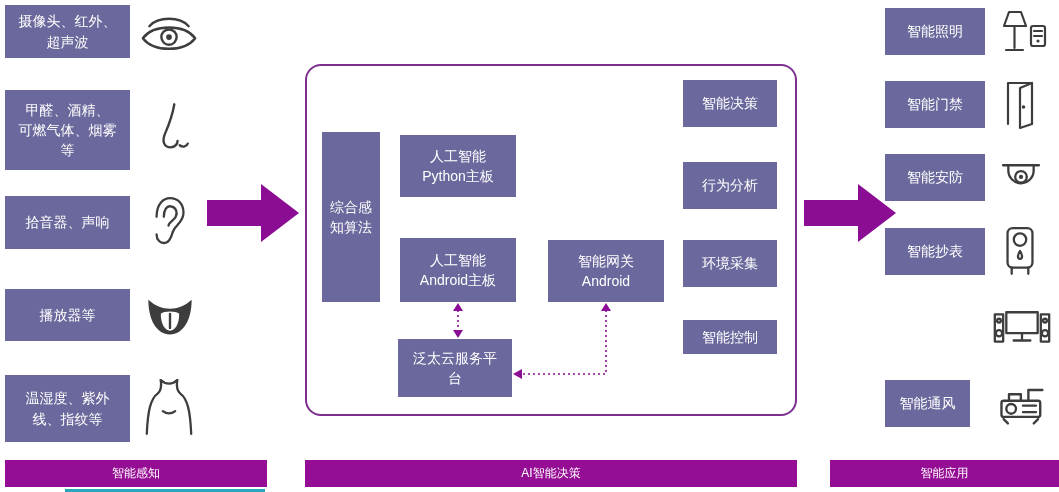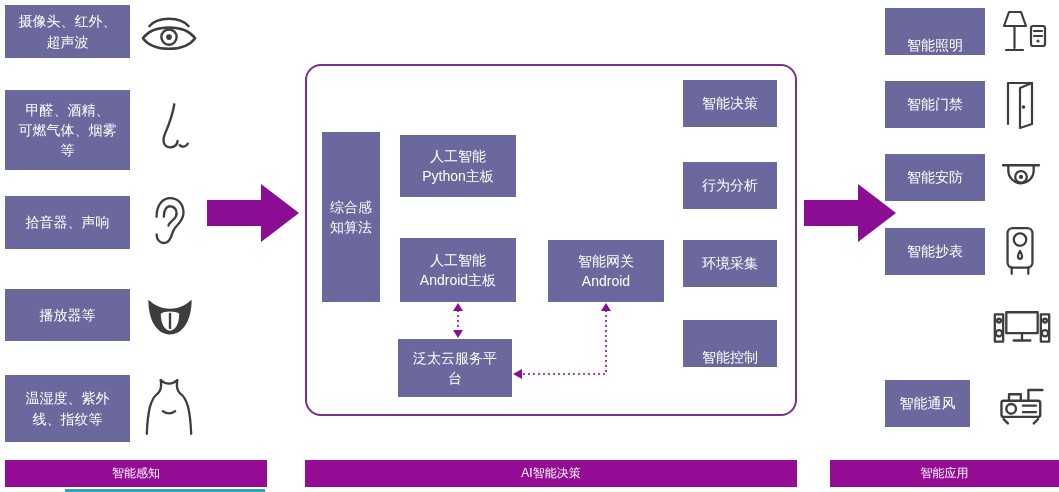--- a/index.html
+++ b/index.html
@@ -166,41 +166,41 @@
     <div class="node" style="left:91px; top:273px; width:114px; height:58px;">
       <span class="label">泛太云服务平
 台</span>
     </div>
     <div class="node" style="left:376px; top:96px; width:94px; height:47px;">
       <span class="label">行为分析</span>
     </div>
     <div class="node" style="left:376px; top:174px; width:94px; height:47px;">
       <span class="label">环境采集</span>
     </div>
-    <div class="node" style="left:376px; top:254px; width:94px; height:47px;align-items:flex-end;">
+    <div class="node" style="left:376px; top:254px; width:94px; height:34px;">
       <span class="label">智能控制</span>
     </div>
 
     <svg class="connectors" viewBox="0 0 492 352">
 
       <line class="dash" x1="151" y1="244" x2="151" y2="265"></line>
       <polygon class="head" points="146,245 156,245 151,237"></polygon>
       <polygon class="head" points="146,264 156,264 151,272"></polygon>
 
       <polyline class="dash" points="299,244 299,308 214,308"></polyline>
       <polygon class="head" points="294,245 304,245 299,237"></polygon>
       <polygon class="head" points="215,303 215,313 206,308"></polygon>
     </svg>
   </div>
 
   <svg class="bigarrow" style="left:804px; top:184px;" width="92" height="58" viewBox="0 0 92 58">
     <polygon points="0,16 54,16 54,0 92,29 54,58 54,42 0,42"></polygon>
   </svg>
 
-  <div class="node" style="left:885px; top:8px; width:100px; height:47px;align-items:flex-end;">
+  <div class="node" style="left:885px; top:8px; width:100px; height:47px;">
     <span class="label">智能照明</span>
   </div>
   <div class="icon" style="left:995px; top:8px; width:56px; height:48px;">
     <svg viewBox="0 0 56 48">
       <path d="M14 4 h12 l5 14 h-22 z"></path>
       <line x1="19.5" y1="18" x2="19.5" y2="40"></line>
       <line x1="11" y1="42" x2="28" y2="42"></line>
       <rect x="36" y="18" width="14" height="20" rx="2"></rect>
       <line x1="39" y1="23" x2="47" y2="23"></line>
       <line x1="39" y1="28" x2="47" y2="28"></line>

